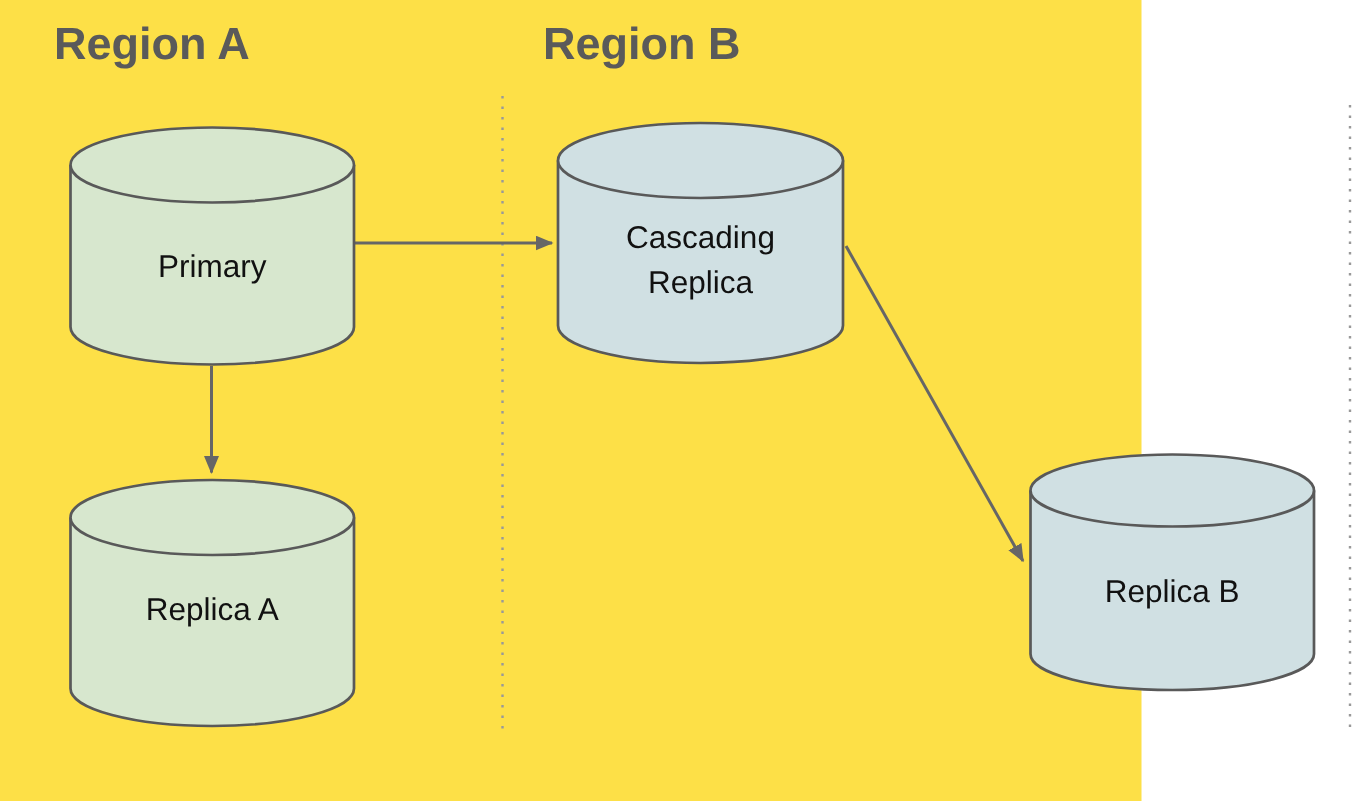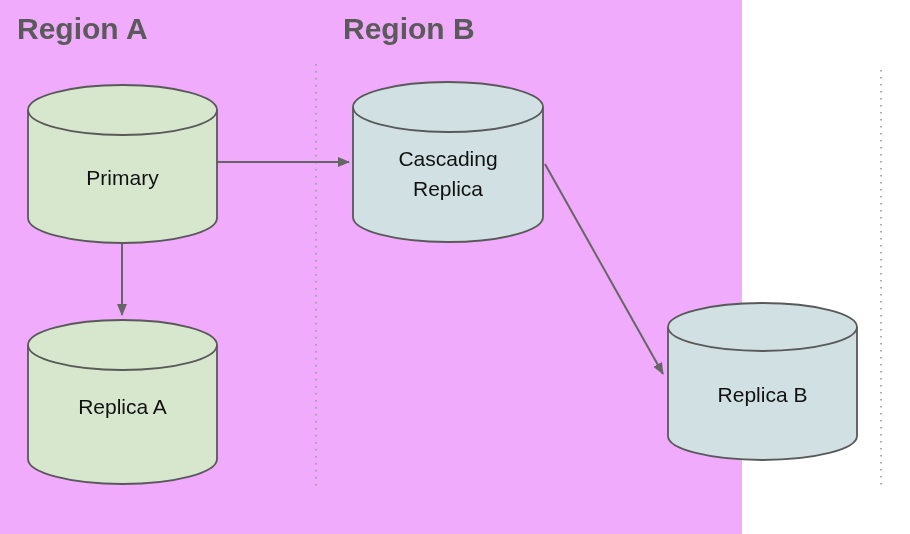--- a/index.html
+++ b/index.html
@@ -8,21 +8,22 @@
     background: #ffffff;
     width: 910px;
     height: 534px;
     overflow: hidden;
     font-family: "Liberation Sans", sans-serif;
   }
   .stage {
     position: relative;
     width: 742px;
     height: 534px;
-    background: #f0abfc;
+    background: #fde047;
+    padding-left: 19px;
   }
   svg text.node-label {
     font-family: "Liberation Sans", sans-serif;
     font-size: 21px;
     fill: #111111;
     text-anchor: middle;
     dominant-baseline: middle;
   }
   svg text.region-title {
     font-family: "Liberation Sans", sans-serif;

